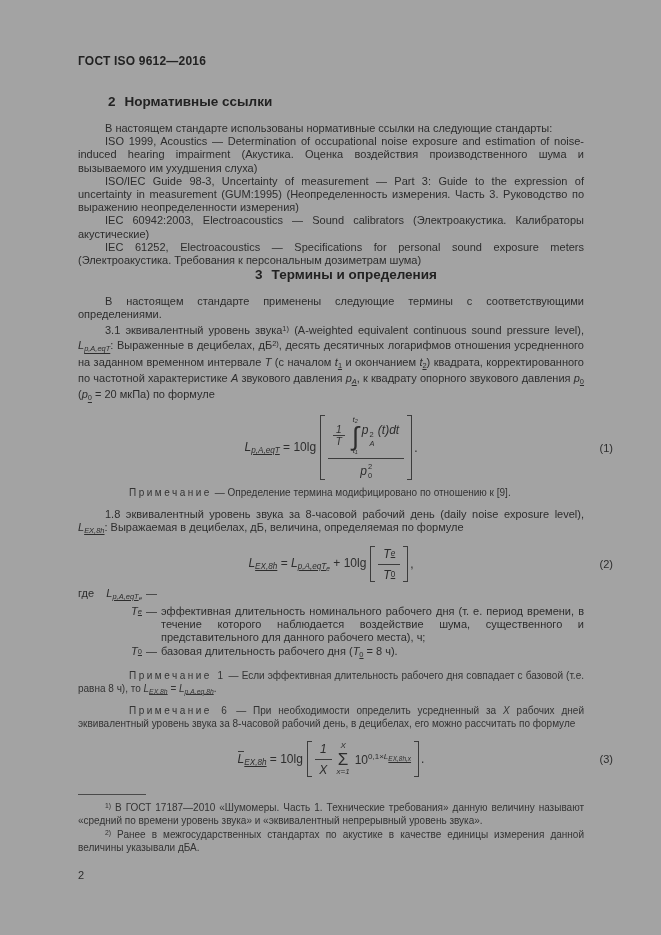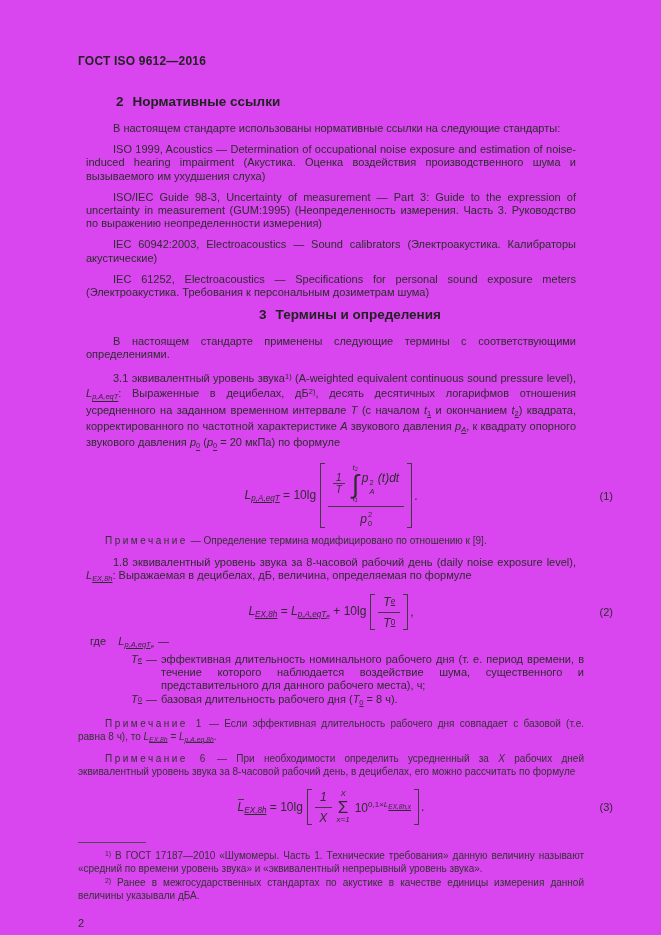--- a/index.html
+++ b/index.html
@@ -5,51 +5,51 @@
   html,body{margin:0;padding:0;}
   body{
     width:661px;height:935px;
     background:#eceff1;
     font-family:"Liberation Sans", sans-serif;
   }
   .page{
     position:relative;
     width:661px;height:935px;
     box-sizing:border-box;
-    background:#d946ef;
+    background:#a3a3a3;
     color:#2d2d2d;
     padding:54px 77px 11px 78px;
     overflow:hidden;
   }
   .running-header{
     font-weight:700;font-size:12px;letter-spacing:.2px;
     margin:0 0 26px 0;color:#222;
   }
   h2.sec{
     font-size:13.5px;font-weight:700;color:#222;
-    margin:0 0 13px 38px;
+    margin:0 0 13px 30px;
   }
   h2.sec .hnum{margin-right:9px;}
   .sec3-gap{margin-top:18px;text-align:center;}
   p.body{
     font-size:11px;line-height:13.2px;text-align:justify;
-    margin:8px;
+    margin:0;
   }
   .ind{text-indent:27px;}
   p.note{
     font-size:10px;line-height:12.6px;text-align:justify;
     margin:7px 0 0 0;text-indent:27px;color:#333;
   }
   
   .b{font-weight:400;}
   .i{font-style:italic;}
   .sup{font-size:0.68em;vertical-align:0.45em;}
   .sub{font-size:0.68em;vertical-align:-0.28em;text-decoration:underline;}
   .sub2{font-size:0.55em;vertical-align:-0.55em;}
-  .sp{letter-spacing:2.5px;}
+  .sp{letter-spacing:2.5px;margin-left:24px;}
   
   .f-row{
     position:relative;
     display:flex;justify-content:center;align-items:center;
     font-size:12px;color:#2d2d2d;
   }
   .f1{margin:10px 0 4px;}
   .f2{margin:8px 0 4px;}
   .f3{margin:11px 0 2px;}
   .f-center{display:flex;align-items:center;}
@@ -82,21 +82,21 @@
     display:inline-flex;flex-direction:column;align-items:flex-start;
     font-size:7.5px;line-height:1.2;margin-left:1px;vertical-align:-3px;
   }
   .ovl{display:inline-block;border-top:1px solid #3c3c3c;padding-top:1px;line-height:1.05;}
   .expg{font-size:8px;vertical-align:5px;}
   .expg .sub{font-size:6.5px;vertical-align:-2px;}
   
   .where{margin-top:5px;font-size:11px;line-height:13.2px;}
   .w-row{display:flex;align-items:flex-start;}
   .w-term{flex:0 0 64px;display:flex;justify-content:flex-end;white-space:nowrap;}
-  .w-term.first{justify-content:space-between;margin-left:12px;}
+  .w-term.first{justify-content:space-between;}
   .w-dash{flex:0 0 19px;text-align:center;}
   .w-def{flex:1;text-align:justify;}
   
   .fn-block{margin-top:17px;}
   .fn-rule{width:68px;border-top:1px solid #4a4a4a;margin:0 0 5px 0;}
   p.fn{font-size:10px;line-height:12.6px;text-align:justify;margin:0;text-indent:27px;color:#333;}
   .page-num{margin-top:14px;font-size:11px;}
 </style>
 </head>
 <body>

